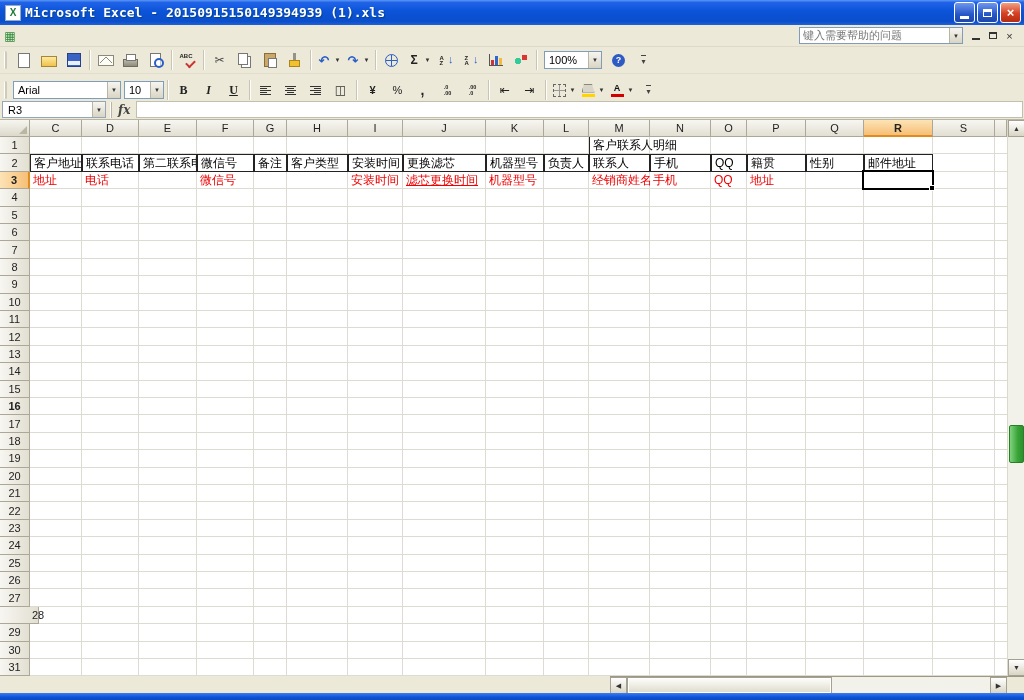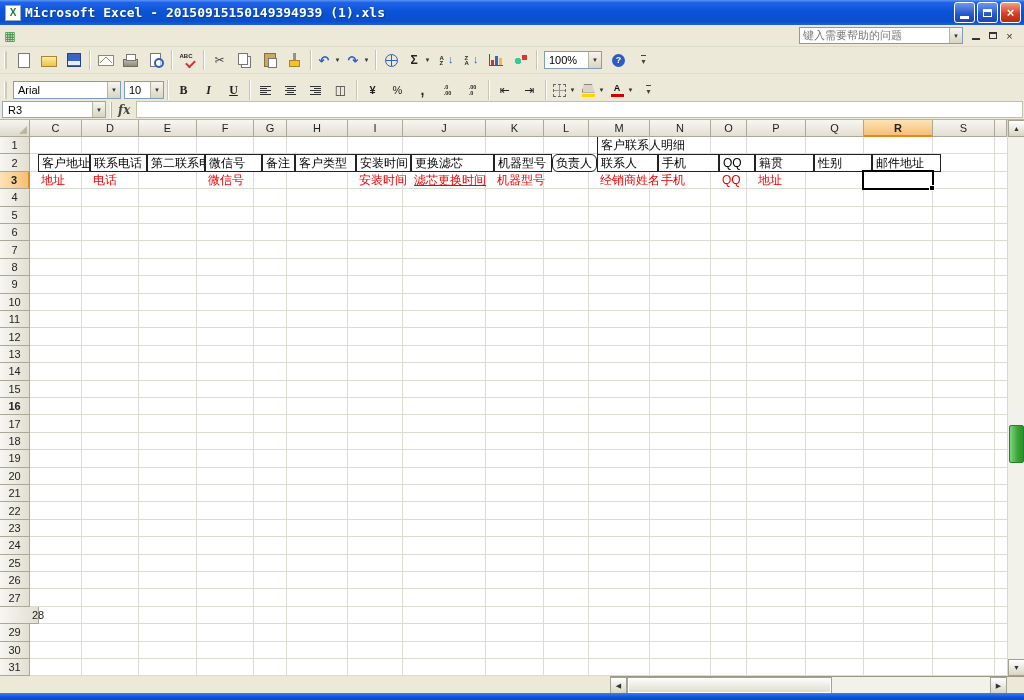--- a/index.html
+++ b/index.html
@@ -128,21 +128,21 @@
   .corner{position:absolute;left:0;top:0;width:30px;height:17px;background:linear-gradient(#F6F5F0,#DDDACB);border-right:1px solid #ACA899;border-bottom:1px solid #ACA899;z-index:3;}
   .corner::after{content:"";position:absolute;right:2px;bottom:2px;border-left:8px solid transparent;border-bottom:8px solid #BAB6A4;}
   .colhdr{position:absolute;top:0;height:17px;background:linear-gradient(#F7F6F1,#E2DFD2);border-right:1px solid #ACA899;border-bottom:1px solid #ACA899;
     font-size:11px;display:flex;align-items:center;justify-content:center;color:#222;z-index:2;}
   .colhdr.sel{background:linear-gradient(#FDE3B6,#F6BF76);border-bottom:2px solid #E08B1F;font-weight:bold;}
   .rowhdr{position:absolute;left:0;width:30px;background:linear-gradient(90deg,#F7F6F1,#E2DFD2);border-right:1px solid #ACA899;border-bottom:1px solid #ACA899;
     font-size:11px;display:flex;align-items:center;justify-content:center;color:#222;z-index:2;}
   .rowhdr.sel{background:linear-gradient(90deg,#FDE3B6,#F6BF76);border-right:2px solid #E08B1F;font-weight:bold;}
   .vgrid{position:absolute;top:17px;bottom:0;width:1px;background:#DCDCD2;}
   .hgrid{position:absolute;left:30px;right:0;height:1px;background:#DCDCD2;}
-  .cell{position:absolute;display:flex;align-items:center;padding-left:3px;white-space:nowrap;font-size:12px;color:#000;z-index:1;margin-left:8px;}
+  .cell{position:absolute;display:flex;align-items:center;padding-left:3px;white-space:nowrap;font-size:12px;color:#000;z-index:1;}
   .cell.bordered{border:1px solid #222;overflow:hidden;background:#fff;}
   .cell.red{color:#F00000;}
   .cell.bl{border-left:1px solid #222;}
   .selection{position:absolute;border:2px solid #000;z-index:4;background:transparent;}
   .selection::after{content:"";position:absolute;right:-3px;bottom:-3px;width:4px;height:4px;background:#000;border:1px solid #fff;}
 
   
   .vscroll{position:absolute;left:1007px;top:120px;width:17px;height:556px;background:#F3F2EA;border-left:1px solid #DDD9C8;}
   .sarrow{width:17px;height:17px;background:linear-gradient(#FFFFFF,#D9D5C4);border:1px solid #A5A192;display:flex;align-items:center;justify-content:center;font-size:7px;color:#333;}
   .vs-up{position:absolute;top:0;left:0;}
@@ -471,21 +471,21 @@
       <div class="cell bl" style="left: 589px; top: 17px; width: 61px; height: 17.4px;">客户联系人明细</div>
       <div class="cell bordered" style="left: 30px; top: 34.4px; width: 52px; height: 17.4px;">客户地址</div>
       <div class="cell bordered" style="left: 82px; top: 34.4px; width: 57px; height: 17.4px;">联系电话</div>
       <div class="cell bordered" style="left: 139px; top: 34.4px; width: 58px; height: 17.4px;">第二联系电</div>
       <div class="cell bordered" style="left: 197px; top: 34.4px; width: 57px; height: 17.4px;">微信号</div>
       <div class="cell bordered" style="left: 254px; top: 34.4px; width: 33px; height: 17.4px;">备注</div>
       <div class="cell bordered" style="left: 287px; top: 34.4px; width: 61px; height: 17.4px;">客户类型</div>
       <div class="cell bordered" style="left: 348px; top: 34.4px; width: 55px; height: 17.4px;">安装时间</div>
       <div class="cell bordered" style="left: 403px; top: 34.4px; width: 83px; height: 17.4px;">更换滤芯</div>
       <div class="cell bordered" style="left: 486px; top: 34.4px; width: 58px; height: 17.4px;">机器型号</div>
-      <div class="cell bordered" style="left: 544px; top: 34.4px; width: 45px; height: 17.4px; border-radius: 6px;">负责人</div>
+      <div class="cell bordered" style="left: 544px; top: 34.4px; width: 45px; height: 17.4px;">负责人</div>
       <div class="cell bordered" style="left: 589px; top: 34.4px; width: 61px; height: 17.4px;">联系人</div>
       <div class="cell bordered" style="left: 650px; top: 34.4px; width: 61px; height: 17.4px;">手机</div>
       <div class="cell bordered" style="left: 711px; top: 34.4px; width: 36px; height: 17.4px;">QQ</div>
       <div class="cell bordered" style="left: 747px; top: 34.4px; width: 59px; height: 17.4px;">籍贯</div>
       <div class="cell bordered" style="left: 806px; top: 34.4px; width: 58px; height: 17.4px;">性别</div>
       <div class="cell bordered" style="left: 864px; top: 34.4px; width: 69px; height: 17.4px;">邮件地址</div>
       <div class="cell red" style="left: 30px; top: 51.8px; width: 52px; height: 17.4px;">地址</div>
       <div class="cell red" style="left: 82px; top: 51.8px; width: 57px; height: 17.4px;">电话</div>
       <div class="cell red" style="left: 197px; top: 51.8px; width: 57px; height: 17.4px;">微信号</div>
       <div class="cell red" style="left: 348px; top: 51.8px; width: 55px; height: 17.4px;">安装时间</div>

